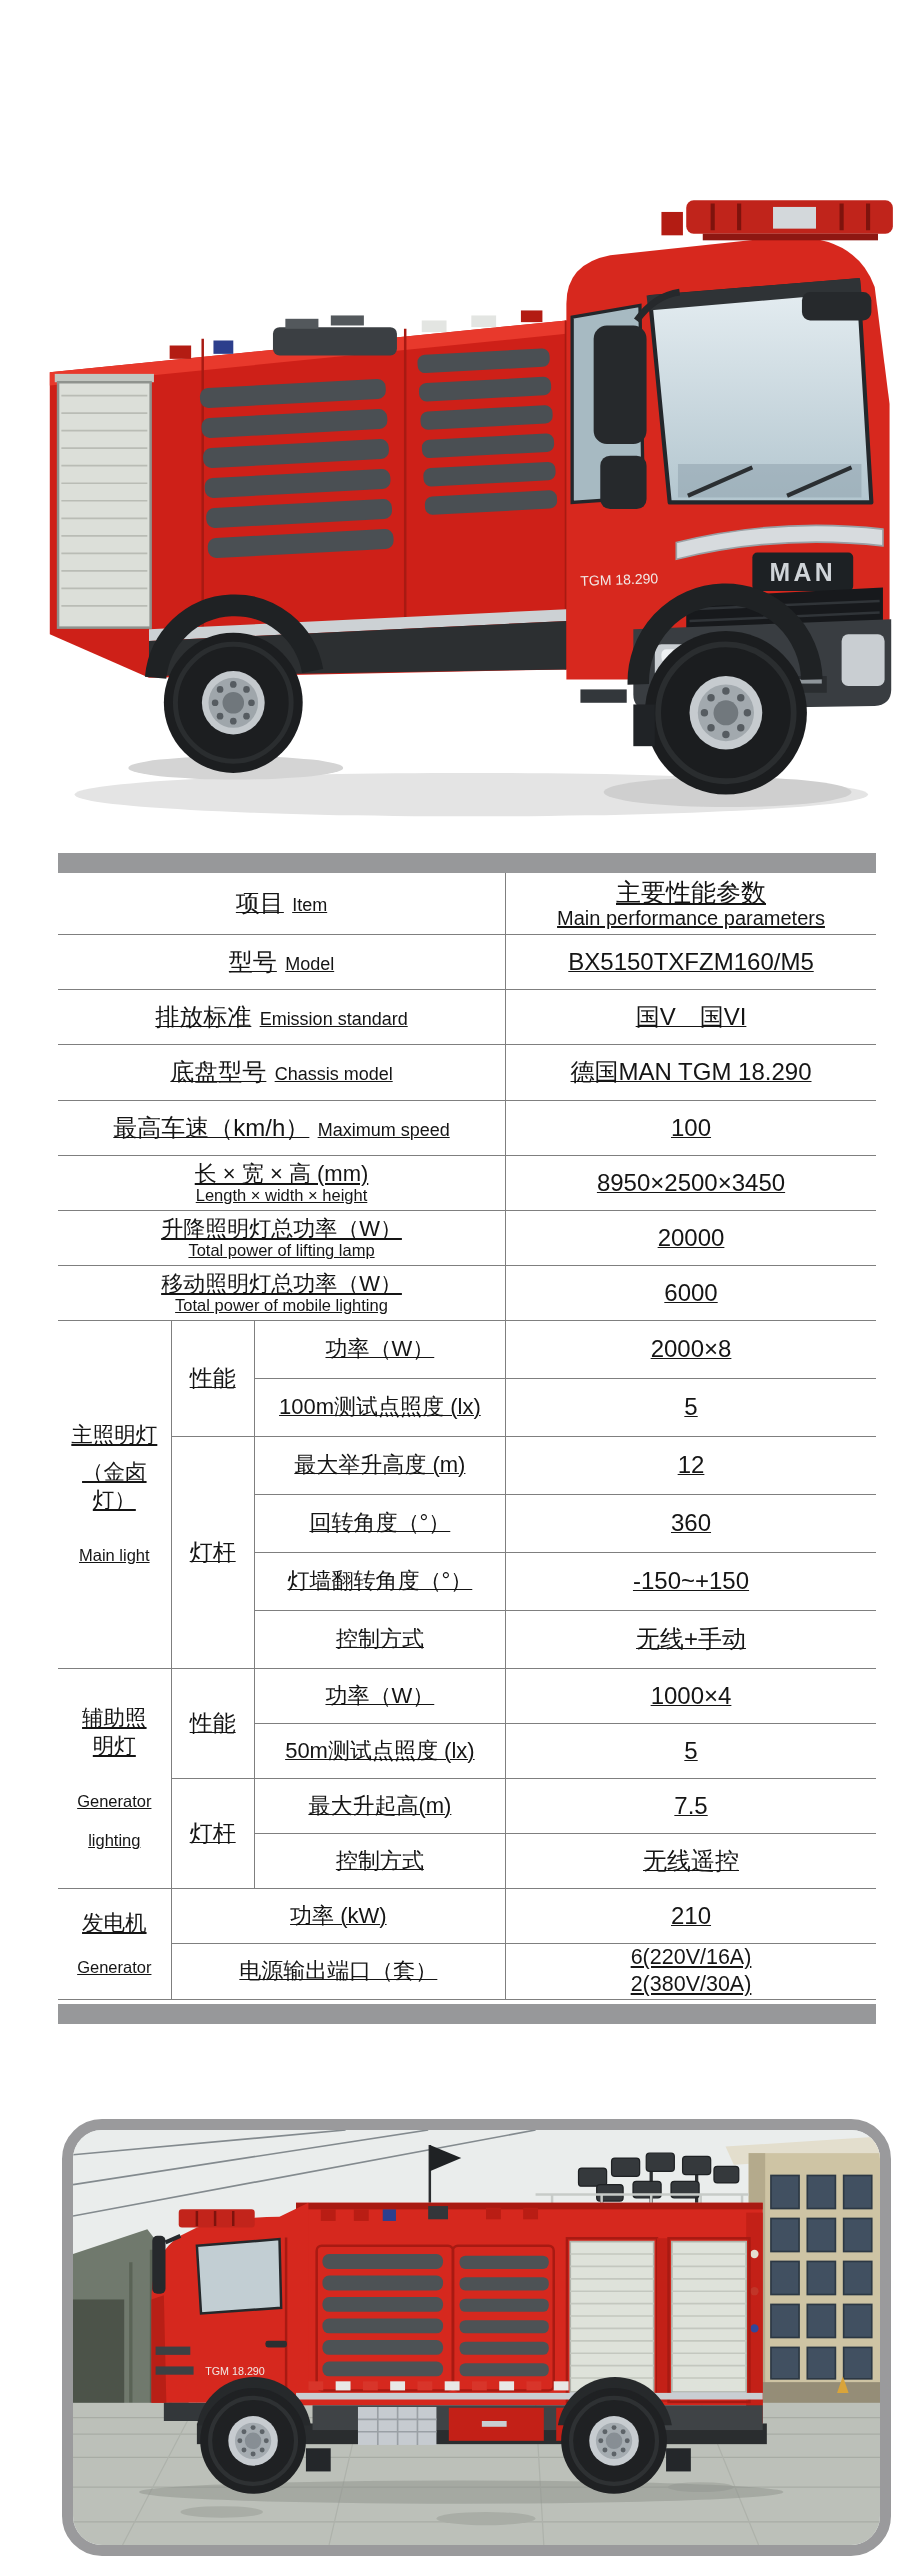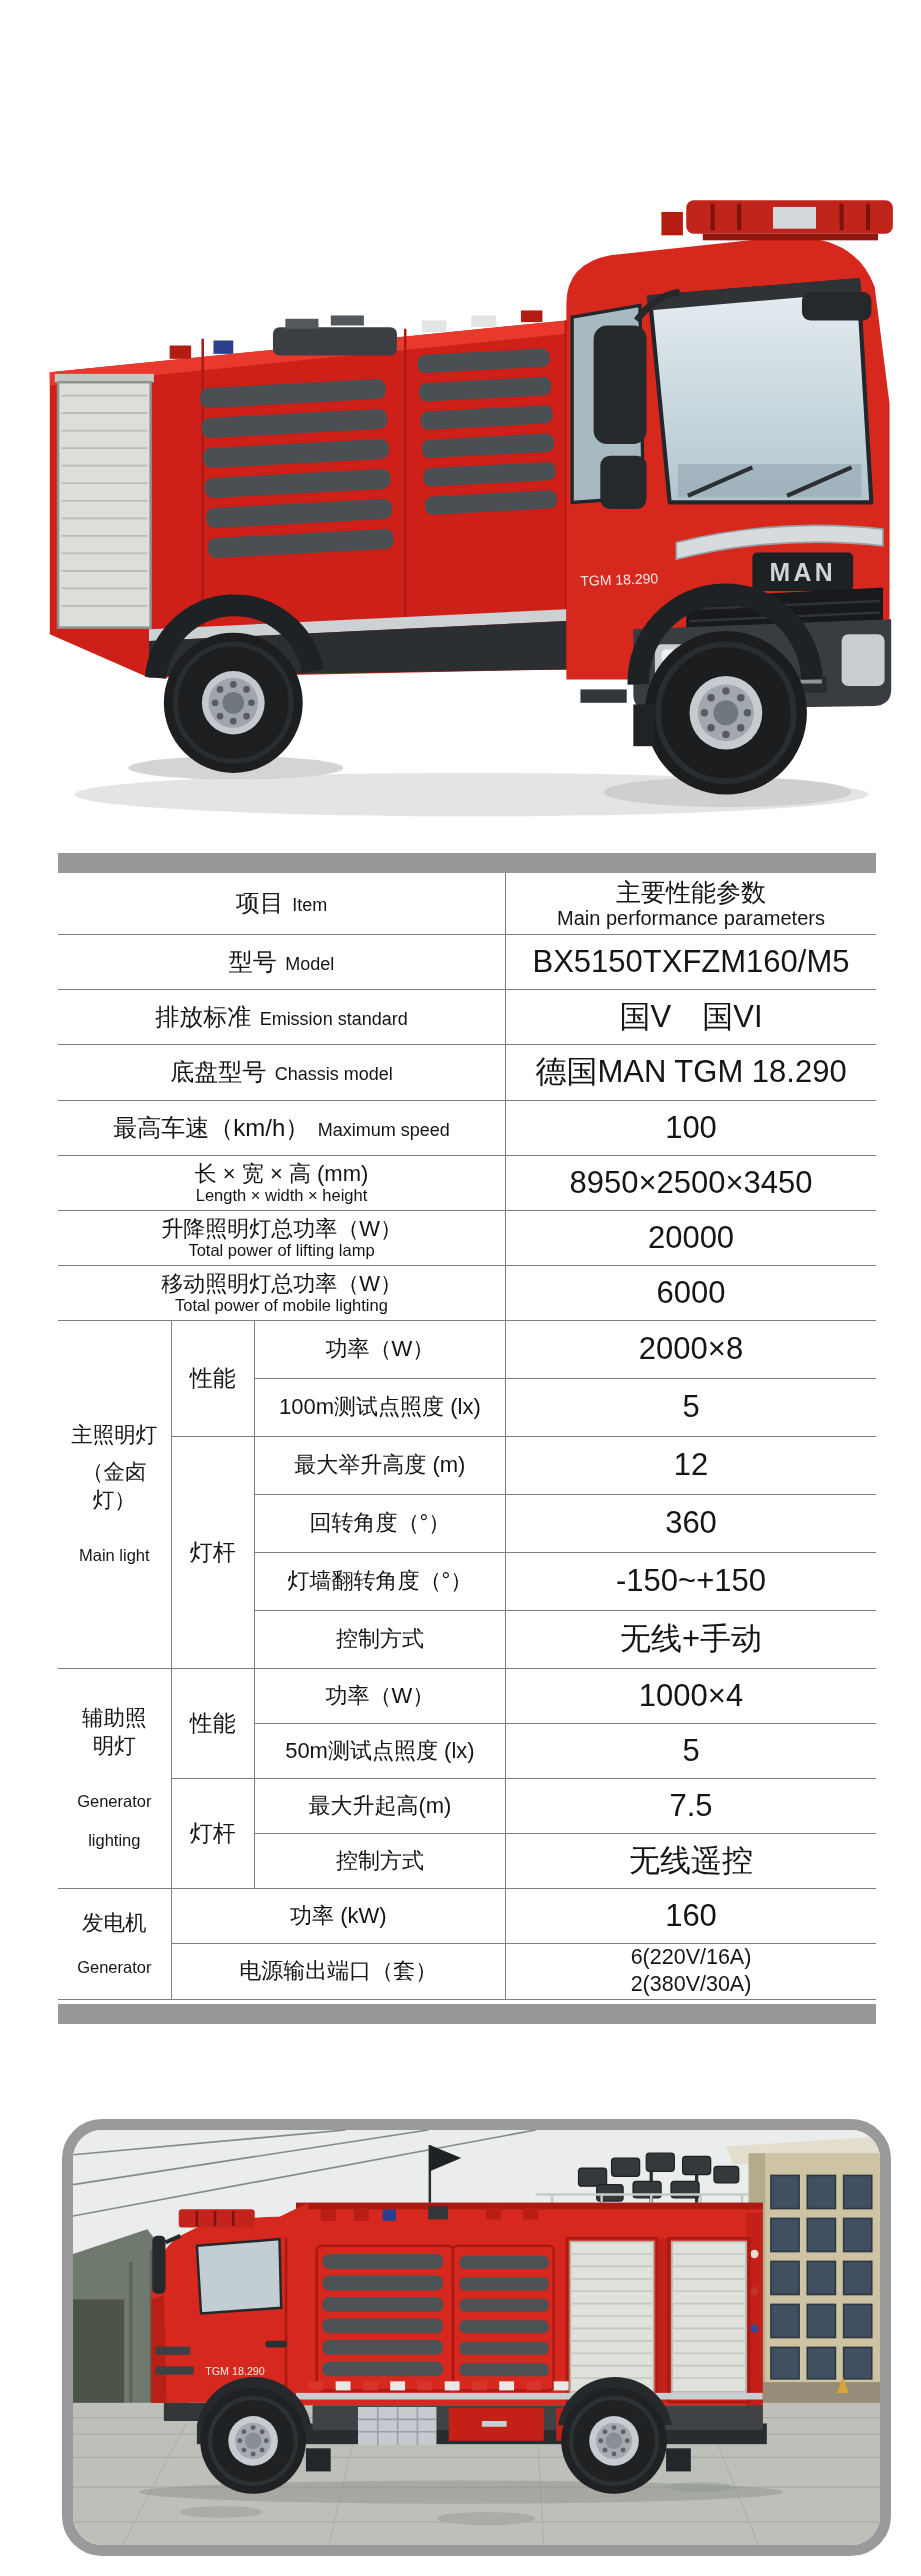--- a/index.html
+++ b/index.html
@@ -11,33 +11,33 @@
   .top-photo svg{display:block;width:100%;height:100%;}
   .bottom-photo-frame{position:absolute;left:62px;top:2119px;width:807px;height:415px;
      border:11.6px solid #9a9a9c;border-radius:40px;overflow:hidden;background:#eaedec;}
   .bottom-photo-frame svg{display:block;width:100%;height:100%;}
 
   
   .table-wrap{position:absolute;left:58px;top:853px;width:818px;}
   .gray-bar{width:818px;height:20px;background:#97989a;}
   .gray-bar.bottom{height:20.7px;margin-top:4.1px;}
   table.spec{border-collapse:collapse;width:818px;table-layout:fixed;}
-  table.spec td{border:1.7px solid #7f7f7f;text-align:center;vertical-align:middle;padding:0 3.3px;}
+  table.spec td{border:1.7px solid #7f7f7f;text-align:center;vertical-align:middle;padding:0 3.3px;text-decoration:underline;}
   table.spec tr:first-child>td{border-top:none;}
   table.spec td:first-child{border-left:none;}
   table.spec td:last-child{border-right:none;}
   tr.h74{height:61px} tr.h66{height:55px} tr.h70{height:58px} tr.h67{height:55px} tr.h68{height:56px}
 
   .cn{font-size:24px;}
   .en{font-size:18px;margin-left:8.3px;}
   .hdr-cn{display:block;font-size:25px;line-height:1.15;}
   .hdr-en{display:block;font-size:20px;line-height:1.1;}
   .two .cn2{display:block;font-size:22px;line-height:1.2;}
   .two .en2{display:block;font-size:16.5px;line-height:1.05;text-align:center;}
-  .val{font-size:31px;text-align:center;}
+  .val{font-size:24px;text-align:center;}
   .val2{display:block;font-size:21.5px;line-height:1.25;}
   .sub{font-size:23px;}
   .param{font-size:22px;}
   .grp .g-cn{display:block;font-size:21.5px;line-height:1.3;}
   .grp .g-cn.gap{margin-top:9px;}
   .grp .g-en{display:block;font-size:16.5px;line-height:1.25;margin-top:30px;}
   .grp .g-en.tight{margin-top:19px;}
 </style>
 </head>
 <body>
@@ -317,21 +317,21 @@
         <td><span class="param">控制方式</span></td>
         <td><span class="val">无线遥控</span></td>
       </tr>
 
       <tr class="h66">
         <td rowspan="2" class="grp">
           <span class="g-cn">发电机</span>
           <span class="g-en tight">Generator</span>
         </td>
         <td colspan="2"><span class="param">功率 (kW)</span></td>
-        <td><span class="val">160</span></td>
+        <td><span class="val">210</span></td>
       </tr>
       <tr class="h68">
         <td colspan="2"><span class="param">电源输出端口（套）</span></td>
         <td>
           <span class="val2">6(220V/16A)</span>
           <span class="val2">2(380V/30A)</span>
         </td>
       </tr>
     </tbody>
       </table>

